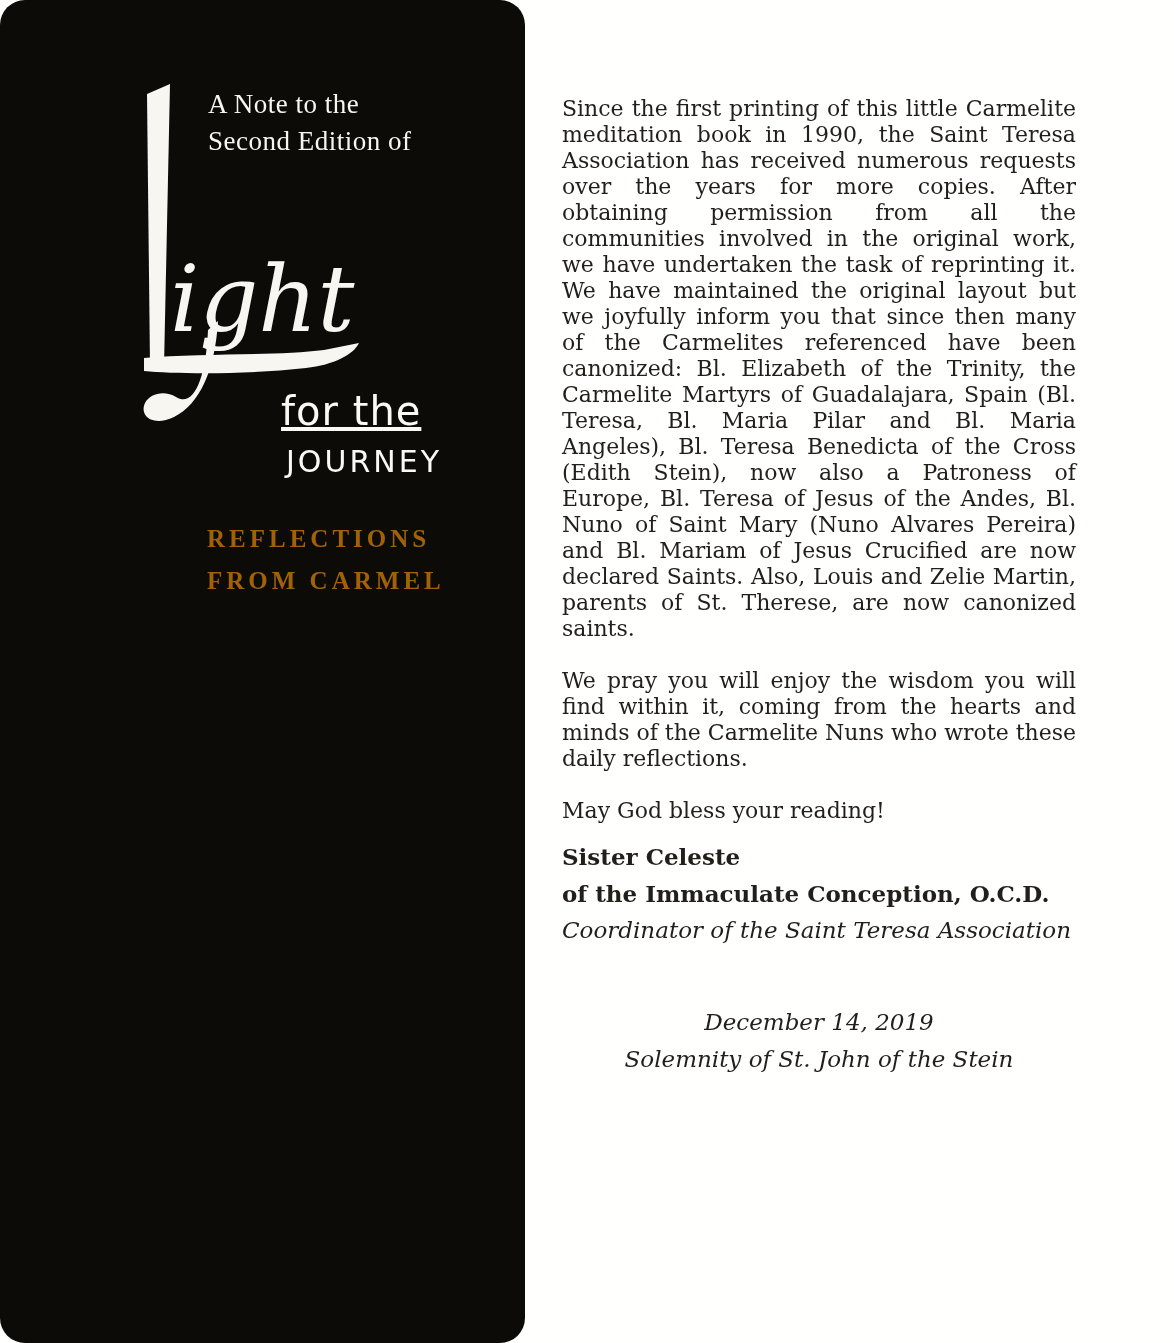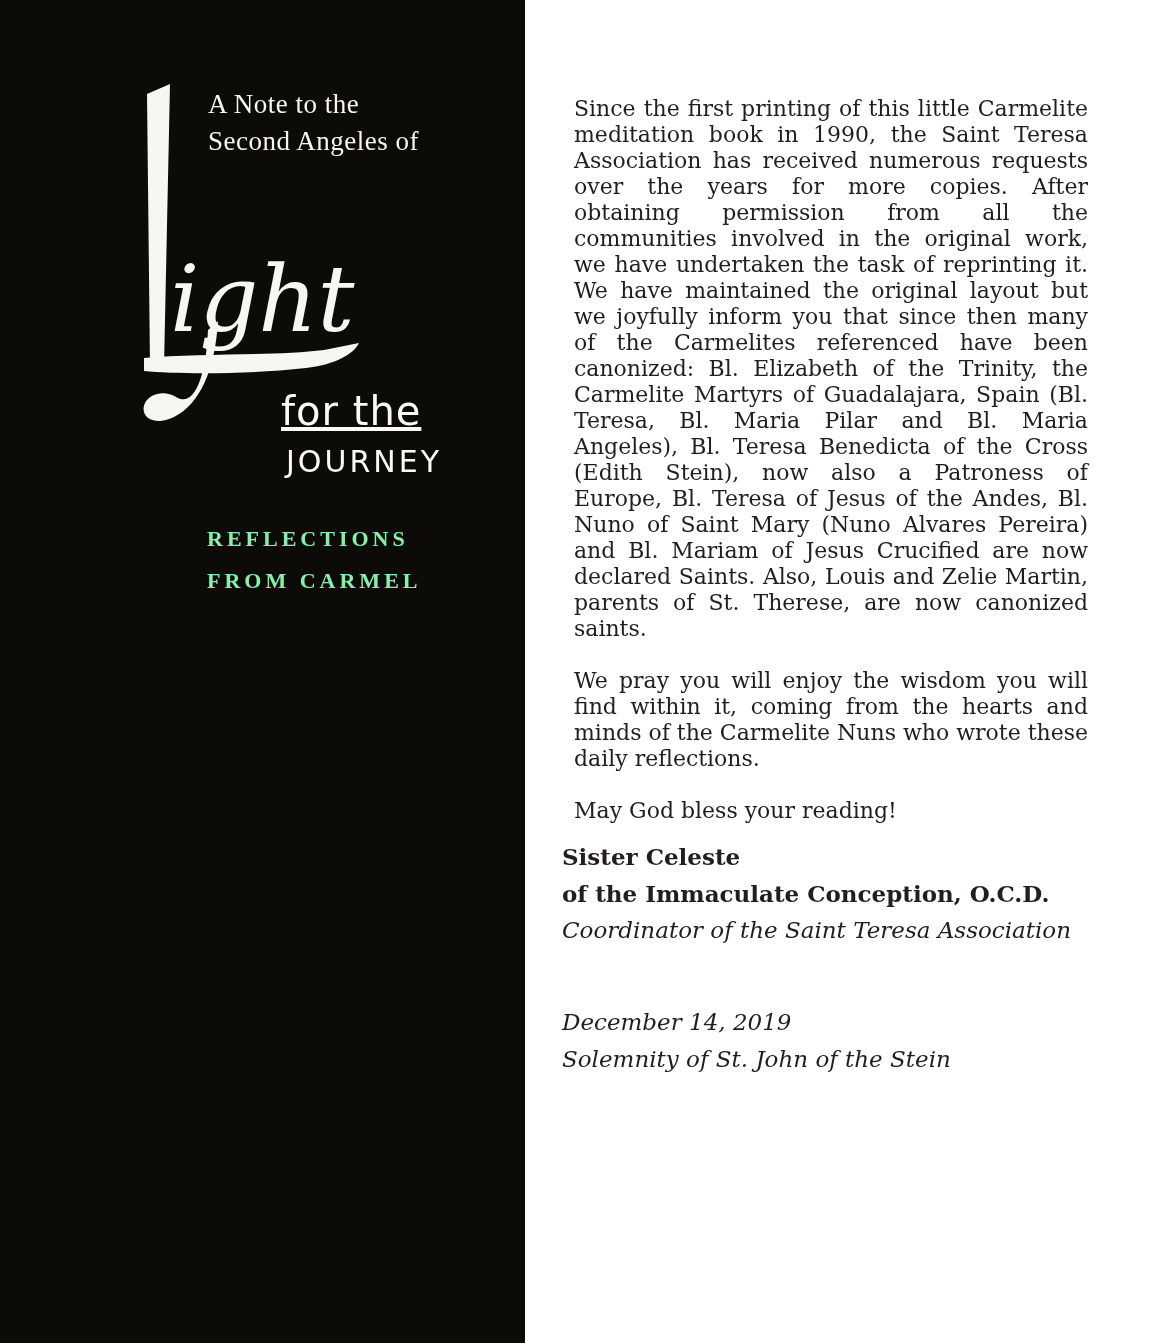--- a/index.html
+++ b/index.html
@@ -10,20 +10,21 @@
     width:1174px; height:1343px;
     background:#fffffd;
     overflow:hidden;
   }
 
   
   .panel {
     position:absolute; left:0; top:0;
     width:525px; height:1343px;
     background:#0d0b08;
+    border-radius:25px;
   }
   .note-heading {
     position:absolute; left:208px; top:86px;
     font:27px/37px "Liberation Serif", serif;
     color:#f7f5f0;
     letter-spacing:0.5px;
   }
   .logo-svg {
     position:absolute; left:128px; top:78px;
     width:350px; height:420px;
@@ -38,28 +39,28 @@
   .logo-tag2 {
     position:absolute; left:286px; top:444px;
     font-family:"DejaVu Sans", sans-serif;
     font-size:30px; letter-spacing:3px;
     color:#fbf9f4;
   }
   .subtitle {
     position:absolute; left:207px; top:518px;
     font-family:"Liberation Serif", serif;
     font-weight:700;
-    font-size:22px; line-height:42px;
+    font-size:25px; line-height:42px;
     letter-spacing:4px;
-    color:#86efac;
+    color:#a16207;
   }
 
   
   .body-text {
-    position:absolute; left:574px; top:96px; width:514px;
+    position:absolute; left:562px; top:96px; width:514px;
     font-family:"DejaVu Serif", serif;
     font-size:22px; line-height:26px;
     color:#211e1b;
     text-align:justify;
     hyphens:none;
   }
   .body-text p { margin:0 0 26px 0; }
 
   .signature {
     position:absolute; left:562px; top:838px; width:514px;
@@ -69,32 +70,33 @@
   }
   .sig-bold { font-weight:700; }
   .sig-role { font-style:italic; }
 
   .date-block {
     position:absolute; left:562px; top:1004px; width:514px;
     font-family:"DejaVu Serif", serif;
     font-style:italic;
     font-size:23px; line-height:37px;
     color:#211e1b;
+    text-align:center;
   }
 </style>
 </head>
 <body>
 
 <div class="page">
 
   <aside class="panel">
 
     <div class="note-heading">
       <div>A Note to the</div>
-      <div>Second Angeles of</div>
+      <div>Second Edition of</div>
     </div>
 
     <svg class="logo-svg" viewBox="0 0 350 420" aria-hidden="false">
 
       <path d="M19,16 L42,6 L36,289 L22,287 Z" fill="#f8f6f1"></path>
 
       <path d="M16,280 C70,275 150,278 196,272 L231,265 C226,276 206,287 178,290 C115,297 48,296 16,293 Z" fill="#f8f6f1"></path>
 
       <path d="M90,243 C87,292 72,326 46,339 C25,349 11,338 17,325 C22,315 37,312 48,319 C66,330 78,300 80,252 Z" fill="#f8f6f1"></path>
 

